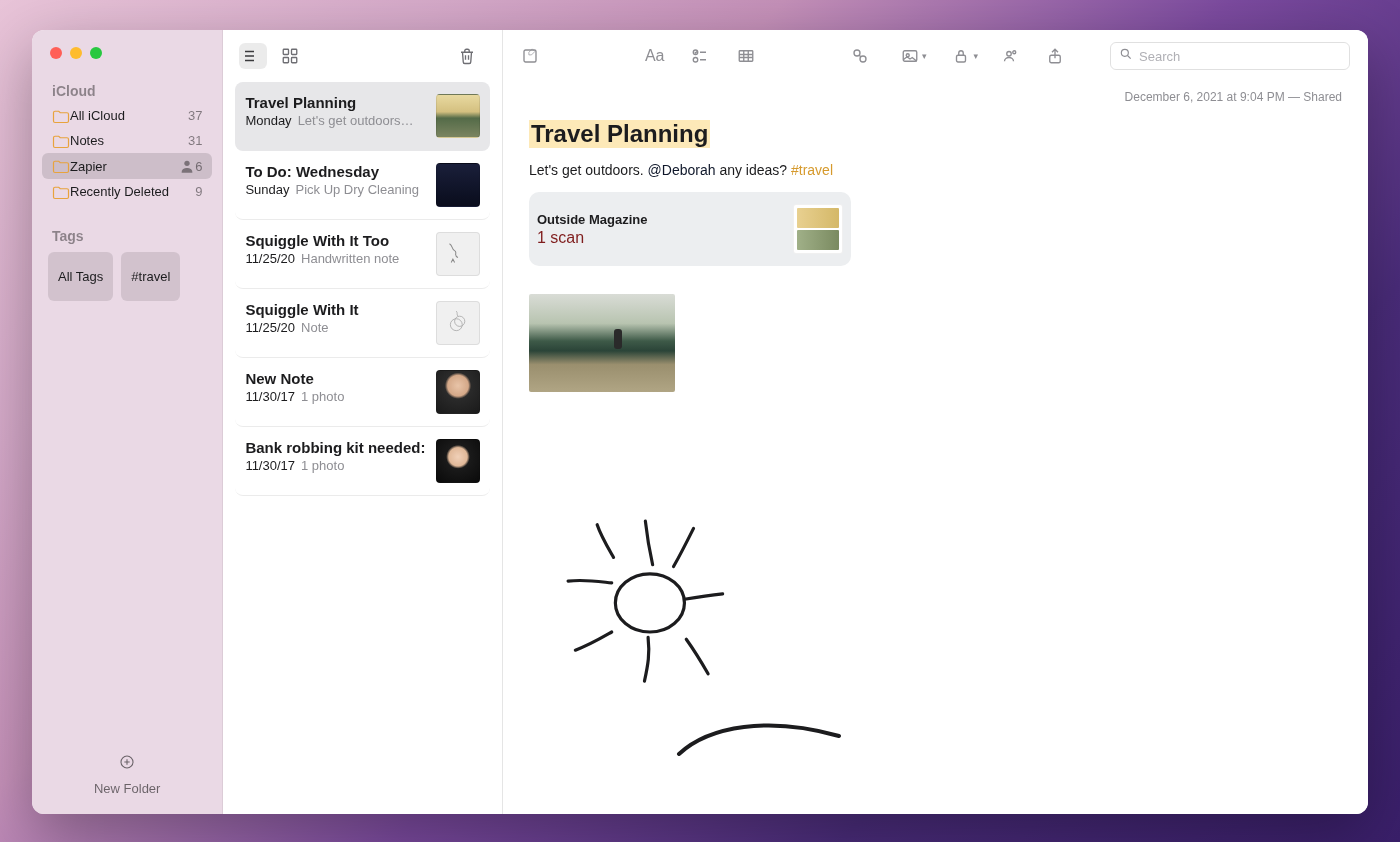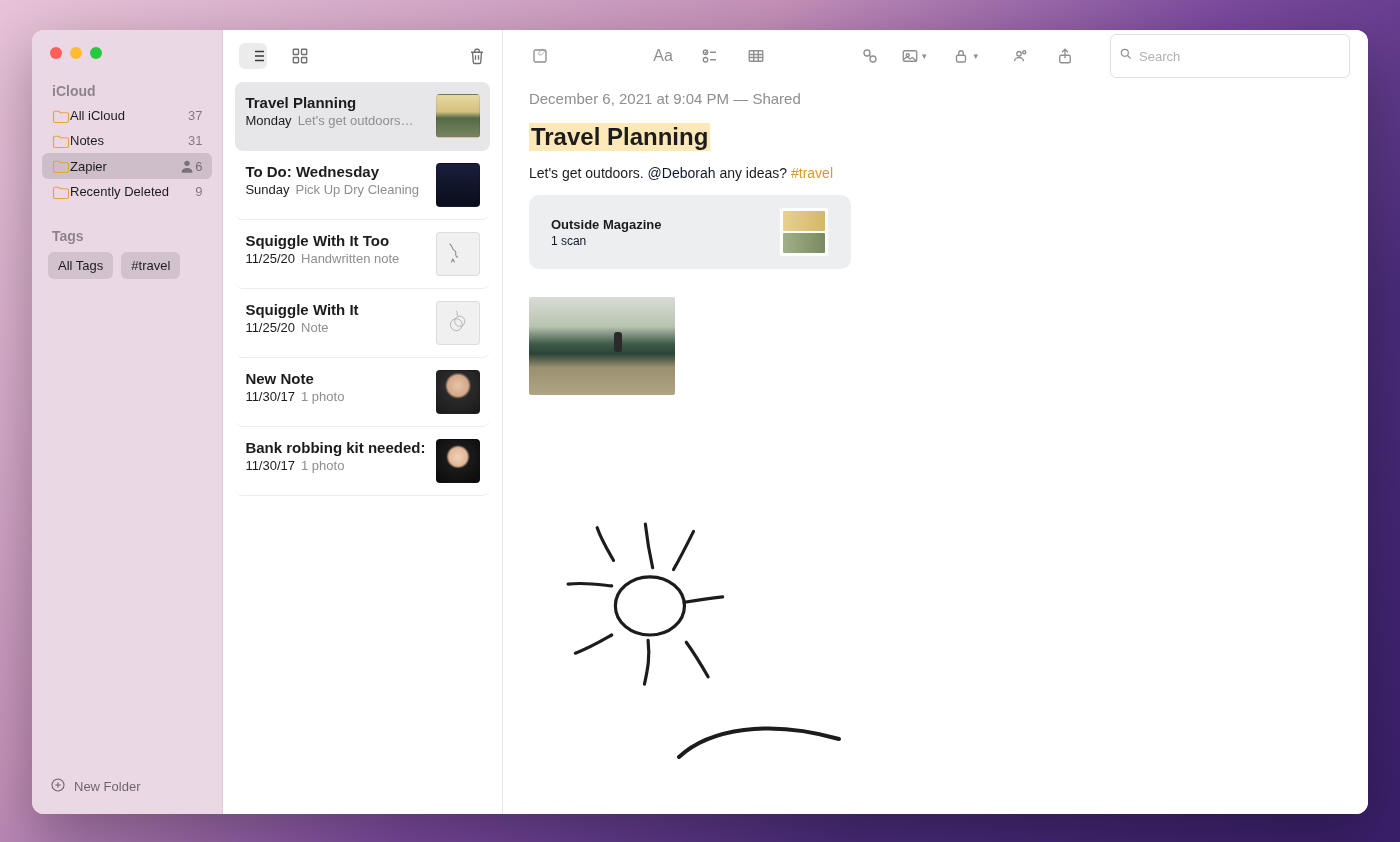--- a/index.html
+++ b/index.html
@@ -62,54 +62,55 @@
   .folder.selected { background: rgba(0,0,0,0.12); }
   .folder .icon { width: 18px; height: 14px; flex-shrink: 0; color: #e8a33d; }
   .folder .name { flex: 1; }
   .folder .count { color: rgba(0,0,0,0.45); font-size: 13px; }
   .folder .shared-badge { width: 16px; height: 16px; color: rgba(0,0,0,0.4); }
 
   .tags-row { display: flex; gap: 8px; padding: 4px 6px; }
   .tag-pill {
     background: rgba(0,0,0,0.10);
     border-radius: 6px;
-    padding: 6px 10px;
+    padding: 17px 10px;
     font-size: 13px;
     color: #1c1c1e;
   }
 
   .sidebar-footer {
     margin-top: auto;
     display: flex;
     align-items: center;
     gap: 8px;
     padding: 6px 8px;
     font-size: 13px;
     color: rgba(0,0,0,0.55);
+    flex-direction: column;
   }
   .sidebar-footer svg { width: 16px; height: 16px; }
 
   
   .notelist {
     width: 310px;
     background: #fff;
     border-right: 1px solid rgba(0,0,0,0.1);
     display: flex;
     flex-direction: column;
   }
   .list-toolbar {
     height: 52px;
     display: flex;
     align-items: center;
     padding: 0 16px;
     gap: 14px;
   }
   .tool-btn {
     width: 28px; height: 26px;
-    display: flex; align-items: center; justify-content: flex-end;
+    display: flex; align-items: center; justify-content: flex-start;
     border-radius: 6px;
     color: #6e6e73;
   }
   .tool-btn.active { background: rgba(0,0,0,0.08); color: #3a3a3c; }
   .tool-btn svg { width: 18px; height: 18px; }
   .spacer { flex: 1; }
 
   .notes-scroll { flex: 1; overflow-y: auto; padding: 0 12px; }
   .note-item {
     display: flex;
@@ -144,61 +145,61 @@
     height: 52px;
     display: flex;
     align-items: center;
     gap: 18px;
     padding: 0 18px;
   }
   .editor-toolbar .tool-btn { color: #8e8e93; }
   .editor-toolbar .caret { font-size: 9px; margin-left: 3px; color: #8e8e93; }
   .search-box {
     flex: 0 0 240px;
-    height: 44px;
+    height: 28px;
     border: 1px solid rgba(0,0,0,0.12);
     border-radius: 6px;
     display: flex;
     align-items: center;
     padding: 0 8px;
     gap: 6px;
     color: #8e8e93;
   }
   .search-box input {
     border: none; outline: none; background: transparent;
     font-size: 13px; flex: 1; color: #1c1c1e;
   }
   .search-box input::placeholder { color: #b0b0b5; }
 
   .editor-body { flex: 1; overflow-y: auto; padding: 0 26px 20px; }
-  .meta-line { text-align: left; font-size: 15px; color: #8e8e93; padding: 8px 0 16px; }
+  .meta-line { text-align: right; font-size: 12px; color: #8e8e93; padding: 8px 0 16px; }
   .doc-title {
     font-size: 24px; font-weight: 700; color: #1c1c1e;
     display: inline-block;
     background: #fde9b8;
     padding: 0 2px;
     margin-bottom: 14px;
   }
   .doc-line { font-size: 14px; color: #1c1c1e; margin-bottom: 14px; }
   .mention { color: #0f172a; }
   .hashtag { color: #d69a2d; }
 
   .attachment-card {
     width: 322px;
     background: #eceef0;
     border-radius: 10px;
-    padding: 12px 22px;
+    padding: 12px 8px;
     display: flex;
     align-items: center;
     gap: 12px;
     margin-bottom: 28px;
   }
   .attachment-card .info { flex: 1; }
   .attachment-card .title { font-size: 13px; font-weight: 600; color: #1c1c1e; }
-  .attachment-card .sub { font-size: 12px; color: #0f172a; margin-top: 2px; }
+  .attachment-card .sub { font-size: 16px; color: #7f1d1d; margin-top: 2px; }
   .attachment-card .thumb { width: 50px; height: 50px; background: #fff; border: 1px solid rgba(0,0,0,0.06); border-radius: 3px; padding: 3px; display:flex; flex-direction:column; gap:2px; }
   .attachment-card .thumb div { flex:1; border-radius:1px; }
 
   .photo {
     width: 146px; height: 98px;
     border-radius: 2px;
     background: linear-gradient(180deg, #d9dcd6 0%, #b8c4b0 30%, #3e5a48 48%, #2b4438 58%, #9a8f6e 72%, #b0a584 100%);
     margin-bottom: 120px;
     position: relative;
   }

